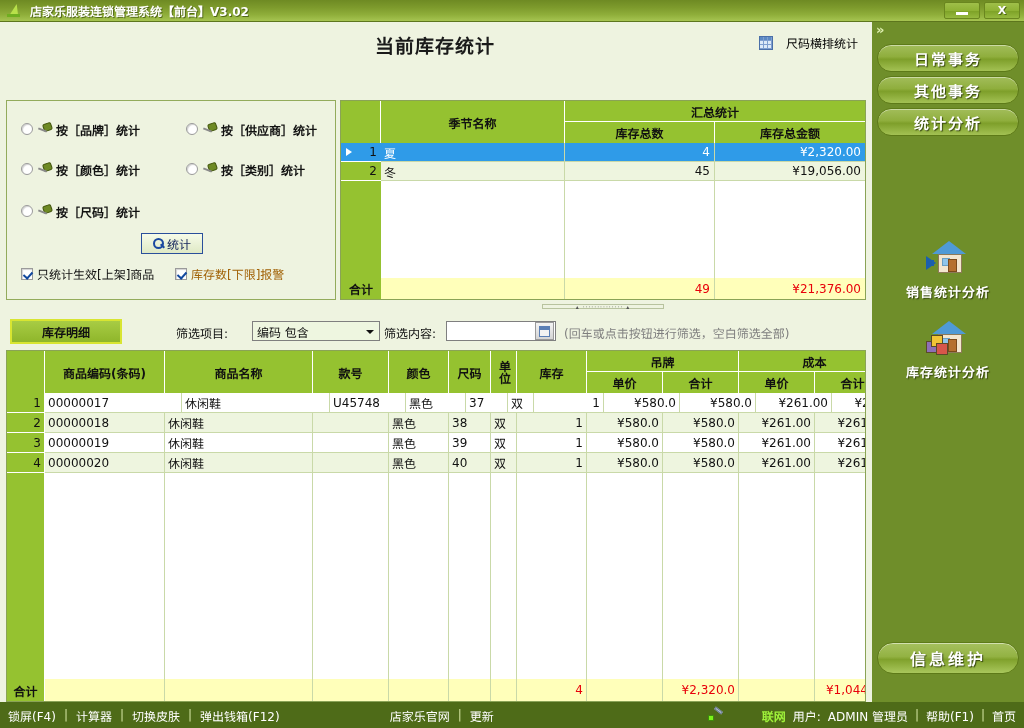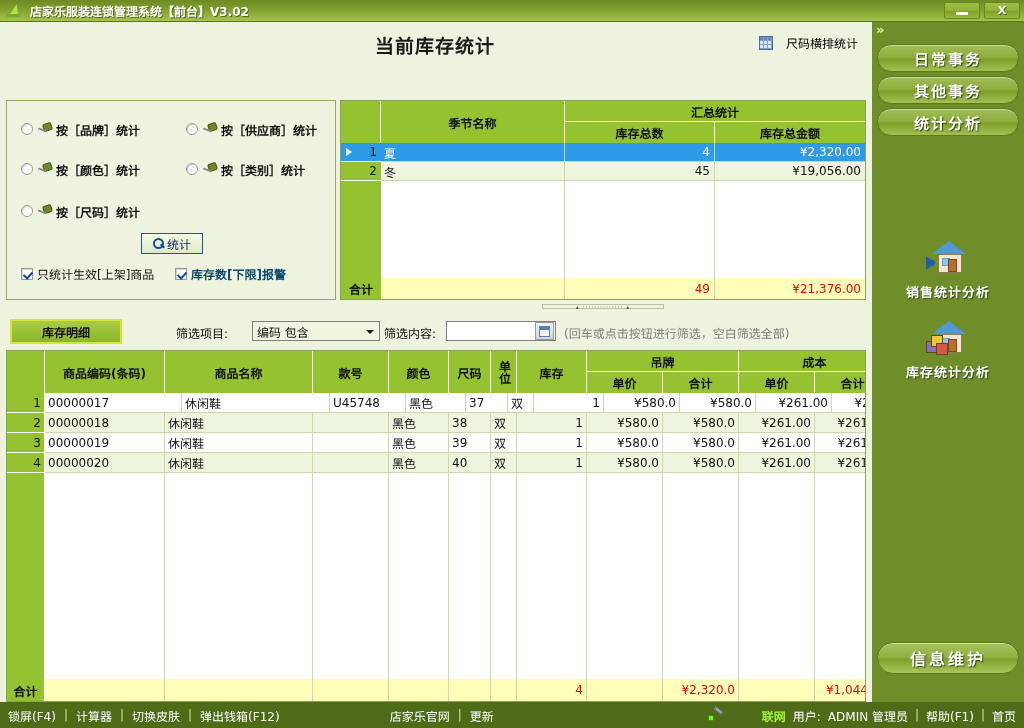--- a/index.html
+++ b/index.html
@@ -162,21 +162,21 @@
     position: relative;
   }
   .checkbox.on::after {
     content: "";
     position: absolute; left: 3px; top: 1px;
     width: 4px; height: 7px;
     border: solid #11489e; border-width: 0 2px 2px 0;
     transform: rotate(42deg);
   }
   .chk-label { font-size: 12px; color: #111; white-space: nowrap; }
-  .chk-label.red { color: #0c4a6e; font-weight: bold; }
+  .chk-label.red { color: #a16207; font-weight: normal; }
 
   
   .sum-grid {
     position: absolute; left: 340px; top: 78px;
     width: 526px; height: 200px;
     background: #ffffff;
     border: 1px solid #8aa356;
     display: flex; flex-direction: column;
     overflow: hidden;
   }

